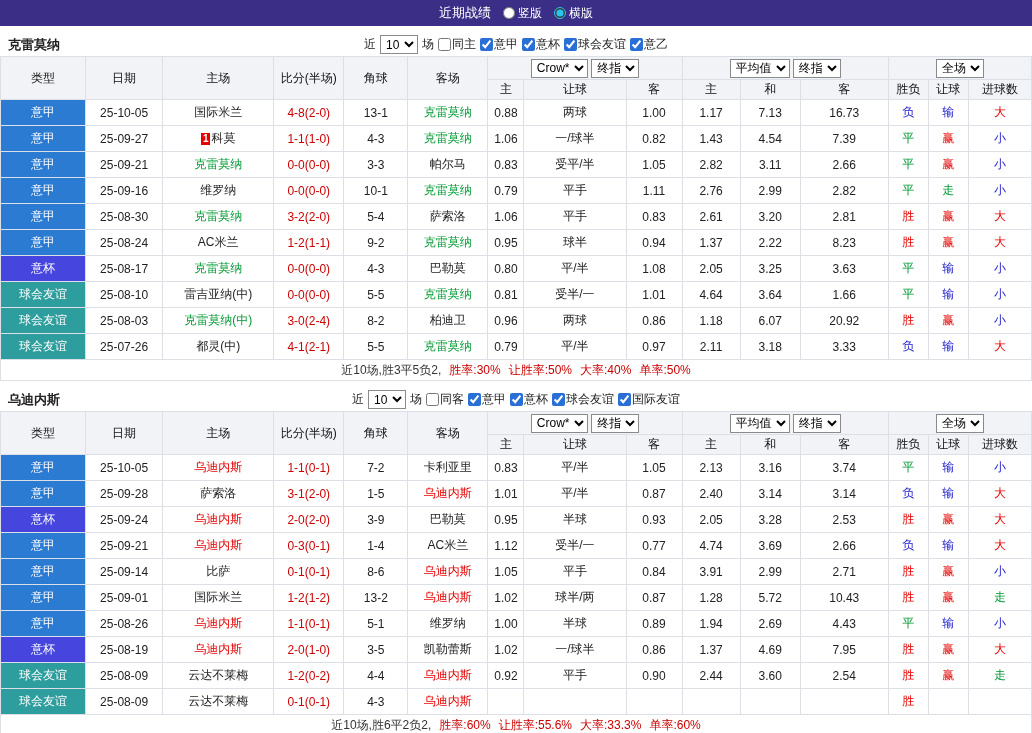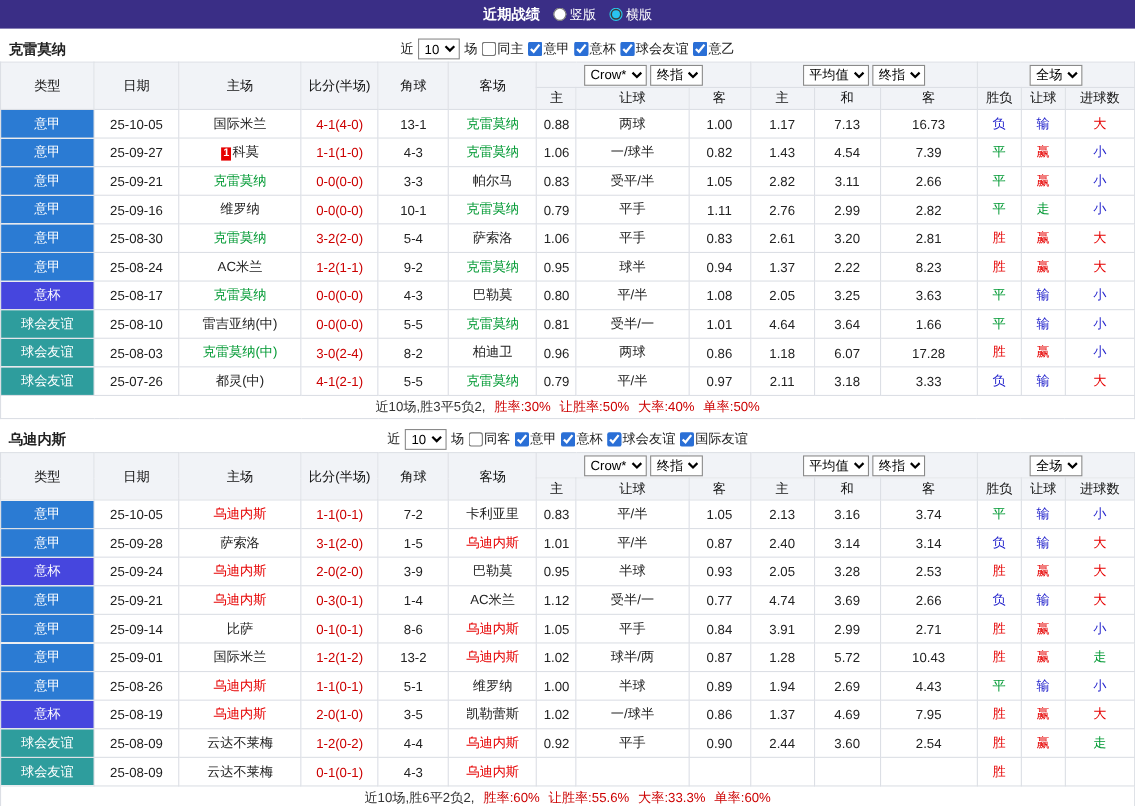--- a/index.html
+++ b/index.html
@@ -1,19 +1,19 @@
 <!DOCTYPE html>
 <html style="--topbar-bg: #3A2E86; --type-league: #2B7BD3; --type-cup: #4646DE; --type-friendly: #2E9D9D; --score: #CC0000; --win: #E60000; --draw: #009933; --lose: #2323CC; --focus-section1: #009933; --focus-section2: #E60000; --summary-stat: #CC0000;"><head>
 <meta charset="utf-8">
 <style>
   *{box-sizing:border-box;margin:0;padding:0}
   html,body{background:#fff}
   body{width:1032px;font-family:"Liberation Sans","DejaVu Sans",sans-serif;font-size:12px;color:#222}
   .topbar{height:26px;background:var(--topbar-bg,#3a2e86);color:#fff;display:flex;align-items:center;justify-content:center;gap:12px}
-  .topbar .title{font-weight:bold;font-size:13px}
+  .topbar .title{font-weight:normal;font-size:13px}
   .topbar label{display:inline-flex;align-items:center;gap:3px;cursor:pointer;font-size:12px}
   .topbar input{accent-color:#29c4f0;margin:0;width:12px;height:12px}
   .section{margin-top:7px}
   .band{height:23px;display:flex;align-items:center;position:relative;padding:0 8px}
   .team-name{font-weight:bold;font-size:13px;position:absolute;left:8px}
   .filters{margin:0 auto;display:inline-flex;align-items:center;gap:4px;white-space:nowrap}
   .cb{display:inline-flex;align-items:center;gap:1px;cursor:pointer}
   .cb input{accent-color:#2a6fd6;margin:0;width:13px;height:13px}
   select.sel{font-size:12px;height:19px;border:1px solid #8a8a8a;background:#fff;padding:0 1px}
   table.grid{width:100%;border-collapse:collapse;table-layout:fixed;border:1px solid #eab308}
@@ -126,21 +126,21 @@
             <th>胜负</th>
             <th>让球</th>
             <th>进球数</th>
           </tr>
       </thead>
       <tbody>
           <tr>
             <td class="type t-league">意甲</td>
             <td>25-10-05</td>
             <td class="team">国际米兰</td>
-            <td class="score">4-1(4-0)</td>
+            <td class="score">4-8(2-0)</td>
             <td>13-1</td>
             <td class="team" style="color:#009933">克雷莫纳</td>
             <td class="num">0.88</td>
             <td class="num">两球</td>
             <td class="num">1.00</td>
             <td class="num">1.17</td>
             <td class="num">7.13</td>
             <td class="num">16.73</td>
             <td class="res lose">负</td>
             <td class="res lose">输</td>
@@ -270,21 +270,21 @@
             <td>25-08-03</td>
             <td class="team" style="color:#009933">克雷莫纳(中)</td>
             <td class="score">3-0(2-4)</td>
             <td>8-2</td>
             <td class="team">柏迪卫</td>
             <td class="num">0.96</td>
             <td class="num">两球</td>
             <td class="num">0.86</td>
             <td class="num">1.18</td>
             <td class="num">6.07</td>
-            <td class="num">17.28</td>
+            <td class="num">20.92</td>
             <td class="res win">胜</td>
             <td class="res win">赢</td>
             <td class="res lose">小</td>
           </tr>
           <tr>
             <td class="type t-friendly">球会友谊</td>
             <td>25-07-26</td>
             <td class="team">都灵(中)</td>
             <td class="score">4-1(2-1)</td>
             <td>5-5</td>

